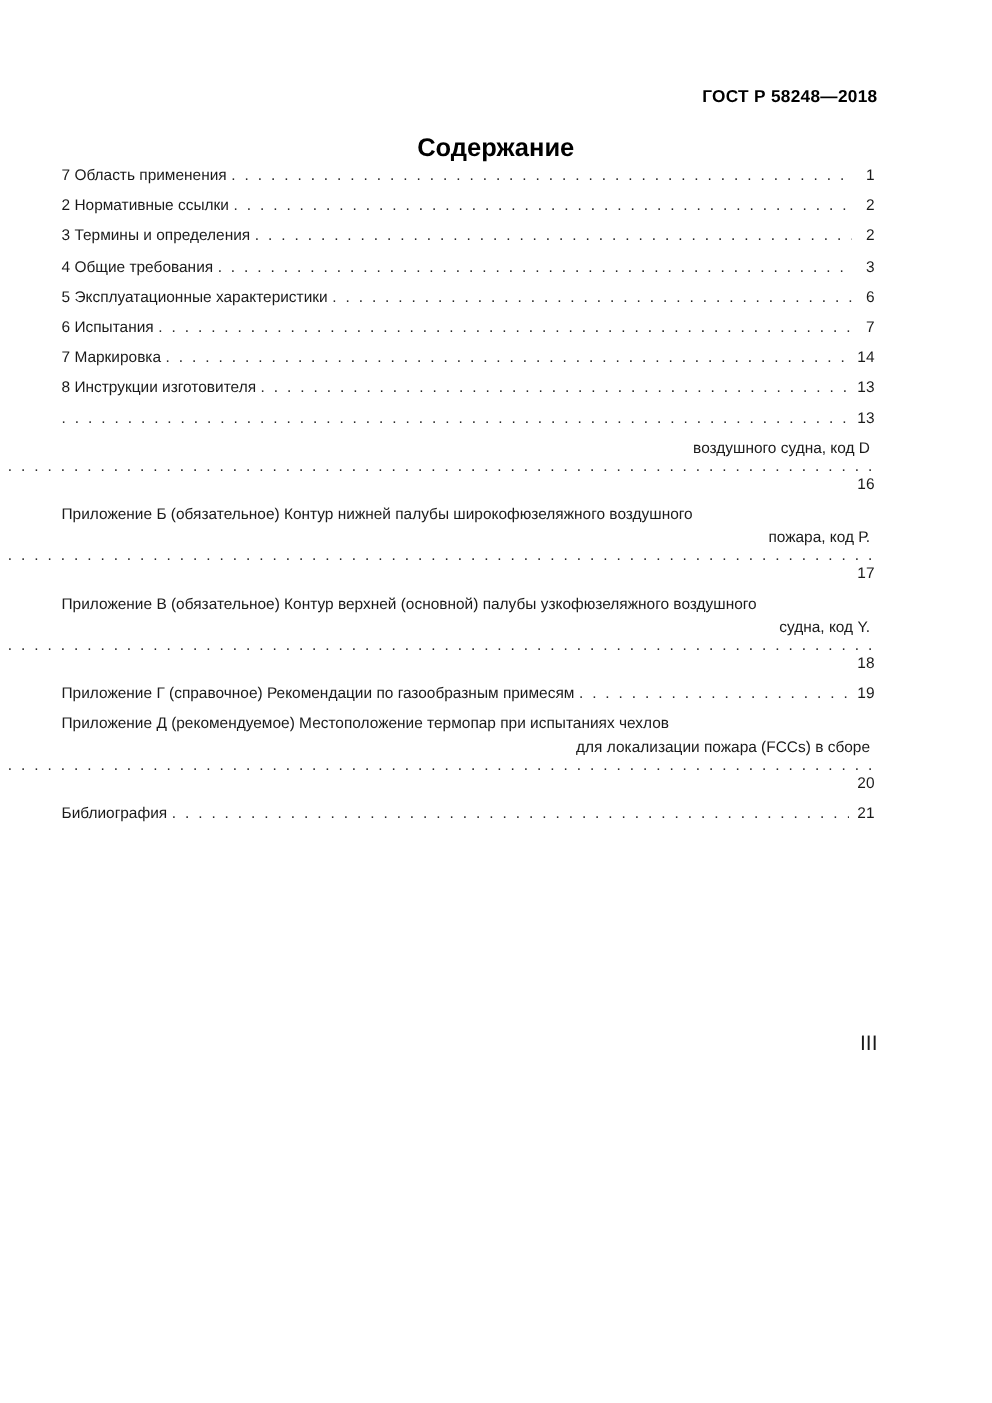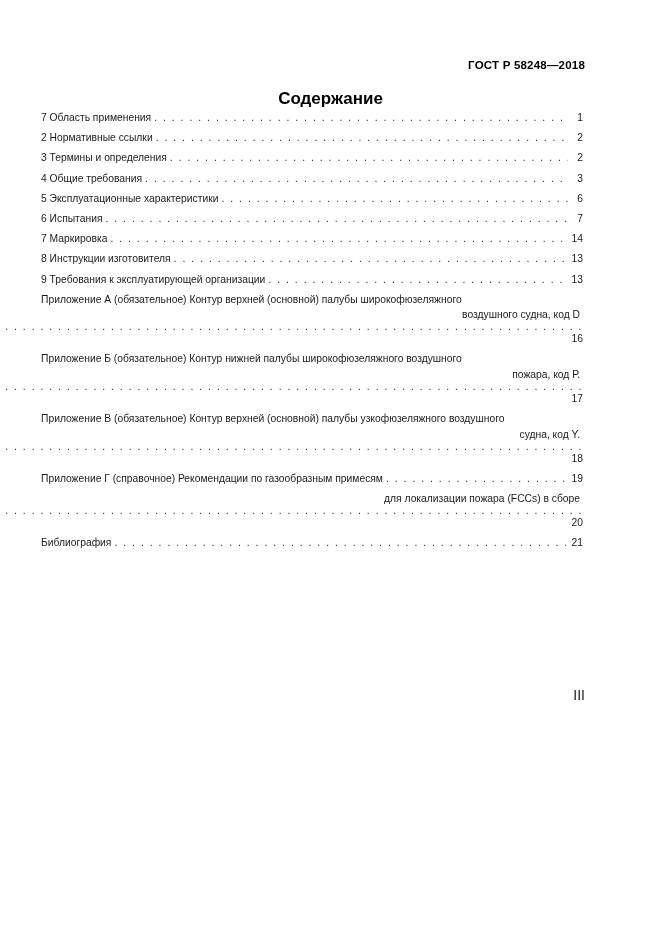--- a/index.html
+++ b/index.html
@@ -171,27 +171,25 @@
       <span class="page-num wide">14</span>
     </div>
 
     <div class="toc-entry">
       <span class="label">8 Инструкции изготовителя</span>
       <span class="dots">. . . . . . . . . . . . . . . . . . . . . . . . . . . . . . . . . . . . . . . . . . . . . . . . . . . . . . . . . . . . . . . . . . . . . . . . . . . . . . . . . . . . . . . . . . . . . . . . . . . . . . . . . . . . . . . . . . . . . . . . . . . . . . . . . . . . . . . . . . . . . . . . . . . . . . . . . . . . . .</span>
       <span class="page-num wide">13</span>
     </div>
 
     <div class="toc-entry">
-      <span class="label">9 Требования к эксплуатирующей организации</span>
       <span class="dots">. . . . . . . . . . . . . . . . . . . . . . . . . . . . . . . . . . . . . . . . . . . . . . . . . . . . . . . . . . . . . . . . . . . . . . . . . . . . . . . . . . . . . . . . . . . . . . . . . . . . . . . . . . . . . . . . . . . . . . . . . . . . . . . . . . . . . . . . . . . . . . . . . . . . . . . . . . . . . .</span>
       <span class="page-num wide">13</span>
     </div>
 
     <div class="toc-multiline">
-      <div class="line1">Приложение А (обязательное) Контур верхней (основной) палубы широкофюзеляжного</div>
       <div class="line2">
         <span class="label">воздушного судна, код D</span>
         <span class="dots">. . . . . . . . . . . . . . . . . . . . . . . . . . . . . . . . . . . . . . . . . . . . . . . . . . . . . . . . . . . . . . . . . . . . . . . . . . . . . . . . . . . . . . . . . . . . . . . . . . . . . . . . . . . . . . . . . . . . . . . . . . . . . . . . . . . . . . . . . . . . . . . . . . . . . . . . . . . . . .</span>
         <span class="page-num">16</span>
       </div>
     </div>
 
     <div class="toc-multiline">
       <div class="line1">Приложение Б (обязательное) Контур нижней палубы широкофюзеляжного воздушного</div>
       <div class="line2">
@@ -210,20 +208,21 @@
       </div>
     </div>
 
     <div class="toc-entry">
       <span class="label">Приложение Г (справочное) Рекомендации по газообразным примесям</span>
       <span class="dots">. . . . . . . . . . . . . . . . . . . . . . . . . . . . . . . . . . . . . . . . . . . . . . . . . . . . . . . . . . . . . . . . . . . . . . . . . . . . . . . . . . . . . . . . . . . . . . . . . . . . . . . . . . . . . . . . . . . . . . . . . . . . . . . . . . . . . . . . . . . . . . . . . . . . . . . . . . . . . .</span>
       <span class="page-num wide">19</span>
     </div>
 
     <div class="toc-multiline">
+      <div class="line1">Приложение Д (рекомендуемое)  Местоположение термопар при испытаниях чехлов</div>
       <div class="line2">
         <span class="label">для локализации пожара (FCCs) в сборе</span>
         <span class="dots">. . . . . . . . . . . . . . . . . . . . . . . . . . . . . . . . . . . . . . . . . . . . . . . . . . . . . . . . . . . . . . . . . . . . . . . . . . . . . . . . . . . . . . . . . . . . . . . . . . . . . . . . . . . . . . . . . . . . . . . . . . . . . . . . . . . . . . . . . . . . . . . . . . . . . . . . . . . . . .</span>
         <span class="page-num">20</span>
       </div>
     </div>
 
     <div class="toc-entry">
       <span class="label">Библиография</span>
       <span class="dots">. . . . . . . . . . . . . . . . . . . . . . . . . . . . . . . . . . . . . . . . . . . . . . . . . . . . . . . . . . . . . . . . . . . . . . . . . . . . . . . . . . . . . . . . . . . . . . . . . . . . . . . . . . . . . . . . . . . . . . . . . . . . . . . . . . . . . . . . . . . . . . . . . . . . . . . . . . . . . .</span>

